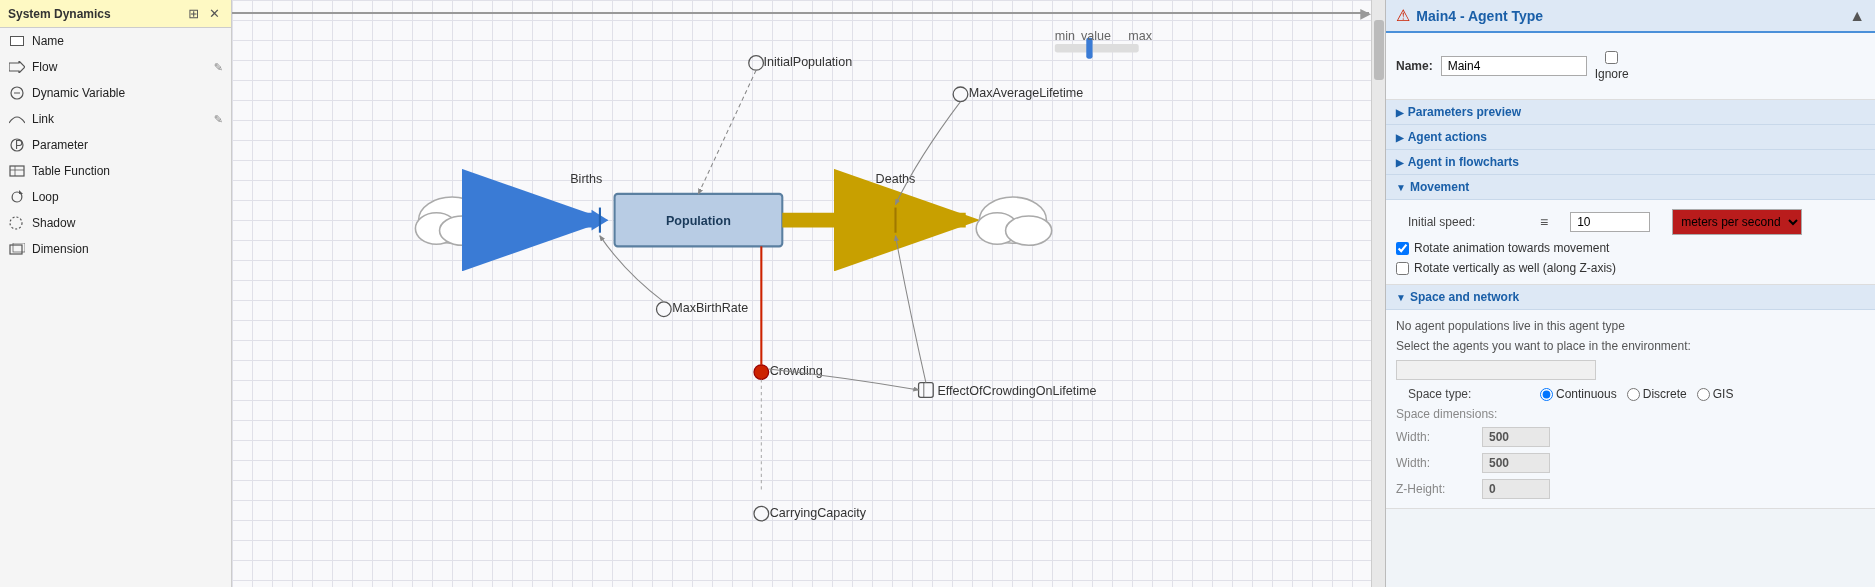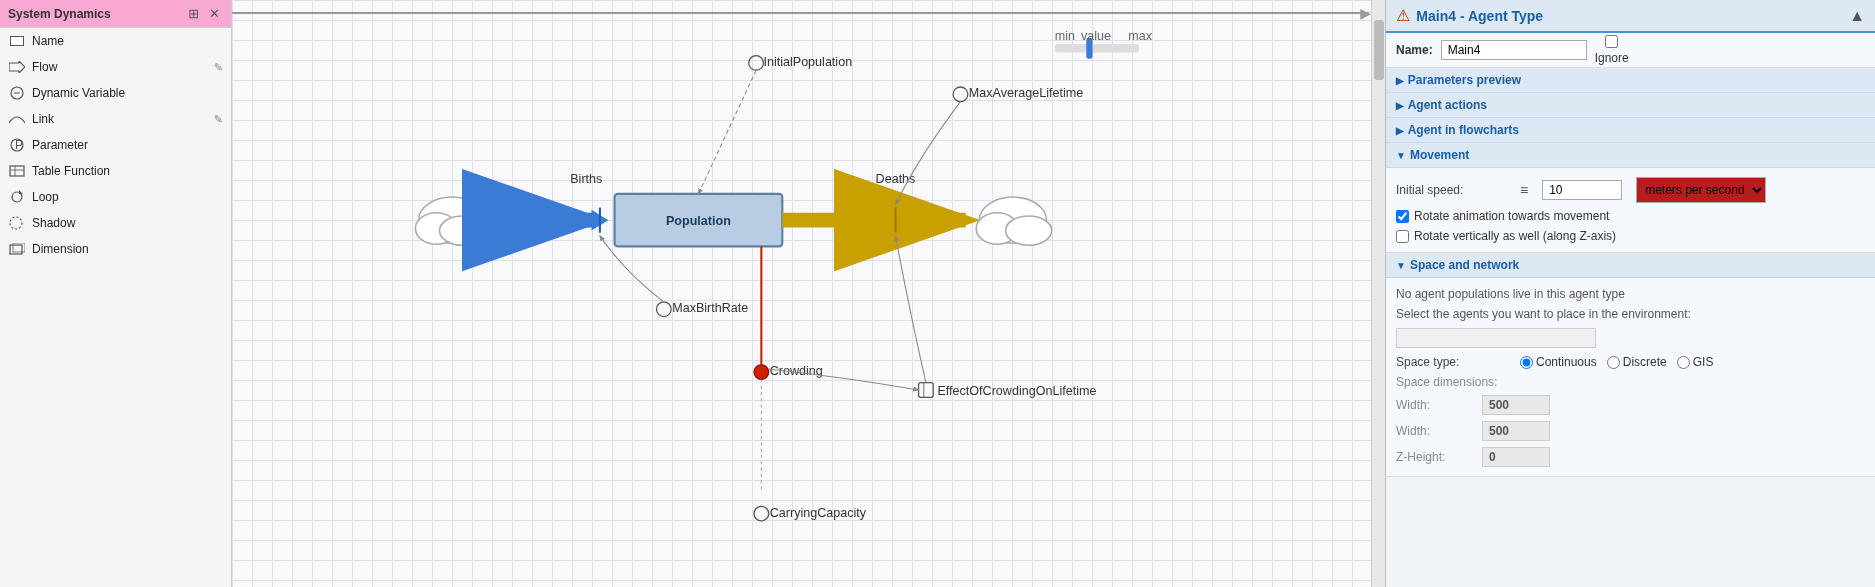--- a/index.html
+++ b/index.html
@@ -8,21 +8,21 @@
     
     #sidebar {
       width: 232px;
       background: #f5f5f5;
       border-right: 1px solid #ccc;
       display: flex;
       flex-direction: column;
       flex-shrink: 0;
     }
     #sidebar-header {
-      background: #f9a8d4;
+      background: #fef9c3;
       border-bottom: 1px solid #ccc;
       padding: 4px 8px;
       display: flex;
       align-items: center;
       justify-content: space-between;
       height: 28px;
     }
     #sidebar-header-title {
       font-weight: bold;
       font-size: 12px;
@@ -127,21 +127,21 @@
     .rp-close-btn {
       background: none;
       border: none;
       color: #555;
       cursor: pointer;
       font-size: 16px;
     }
     .rp-name-row {
       display: flex;
       align-items: center;
-      padding: 2px 10px;
+      padding: 18px 10px;
       gap: 8px;
       background: #f5f8fc;
       border-bottom: 1px solid #ddd;
     }
     .rp-name-label { color: #333; font-weight: bold; }
     .rp-name-input {
       border: 1px solid #aaa;
       padding: 2px 6px;
       width: 146px;
       background: white;
@@ -165,21 +165,22 @@
 
     .rp-section-body {
       padding: 6px 10px;
       border-bottom: 1px solid #ddd;
       background: #f5f8fc;
     }
     .rp-field-row {
       display: flex;
       align-items: center;
       padding: 3px 0;
-      gap: 14px;
+      gap: 22px;
+      margin-left: 12px;
     }
     .rp-field-label { color: #444; min-width: 110px; }
     .rp-field-input {
       border: 1px solid #aaa;
       padding: 2px 6px;
       background: white;
       width: 80px;
       font-size: 12px;
     }
     .rp-field-select {

